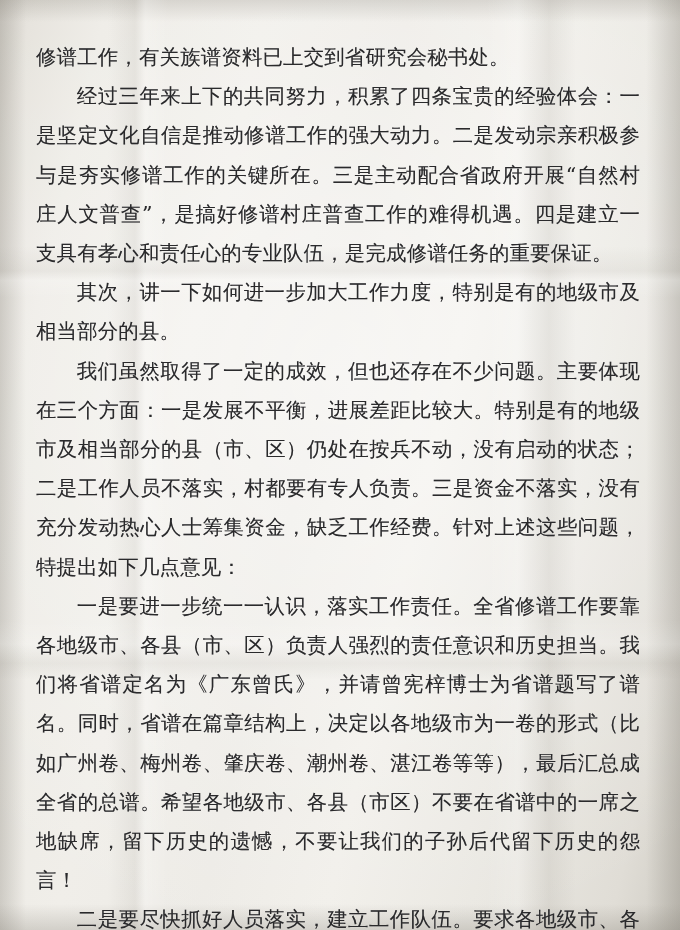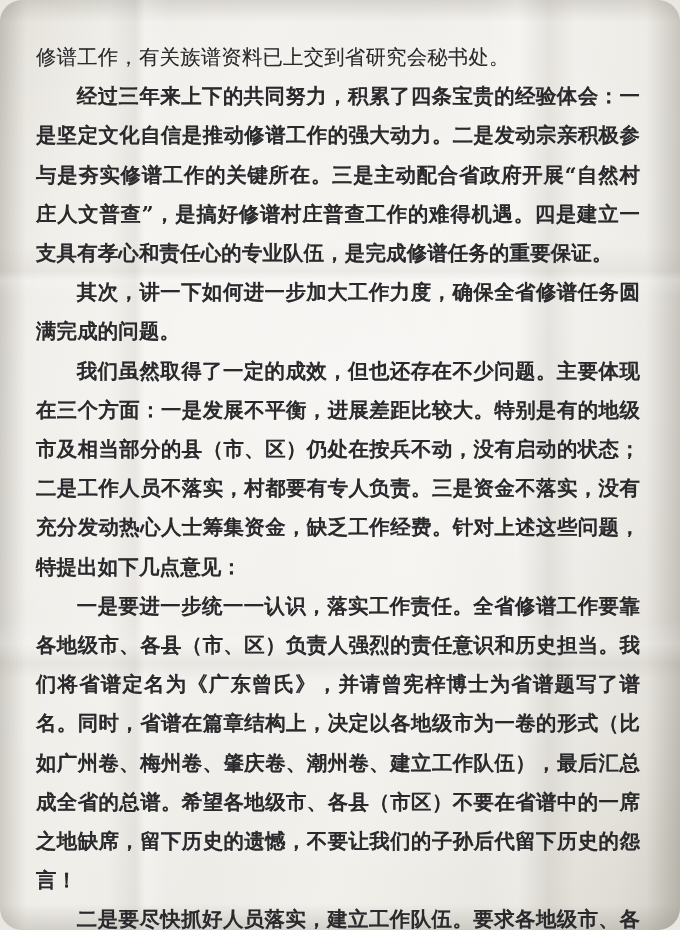--- a/index.html
+++ b/index.html
@@ -18,21 +18,20 @@
   #page {
     position: relative;
     width: 680px;
     height: 930px;
     background:
       
       radial-gradient(ellipse 120% 90% at 50% 40%, rgba(255,255,255,0.55) 0%, rgba(255,255,255,0.0) 70%),
       linear-gradient(103deg, #d9d6cf 0%, #e4e1da 4%, #eceae4 12%, #f0eee9 30%, #edebe6 46%, #f1efea 60%, #e9e7e1 78%, #e0ddd6 92%, #cfccc4 100%),
       #ebe9e3;
     overflow: hidden;
-    border-radius: 22px;
   }
   
   .crease {
     position: absolute;
     pointer-events: none;
   }
   .crease.v1 {
     left: 108px; top: 0; width: 60px; height: 930px;
     background: linear-gradient(90deg, rgba(160,155,145,0.00) 0%, rgba(150,145,135,0.13) 45%, rgba(255,255,255,0.22) 62%, rgba(160,155,145,0.00) 100%);
   }
@@ -78,39 +77,38 @@
     text-justify: inter-ideograph;
     letter-spacing: 0.2px;
     font-family: "DejaVu Serif", "Liberation Serif", serif;
     text-shadow: 0 0 0.6px rgba(40,40,45,0.35);
   }
   #text-body p {
     margin: 0;
   }
   p.indent {
     text-indent: 2em;
-    font-weight: bold;
   }
 </style>
 </head>
 <body>
 
 <div id="page">
 
   <div class="crease edge-top"></div>
   <div class="crease edge-left"></div>
   <div class="crease edge-right"></div>
   <div class="crease edge-bottom"></div>
   <div class="crease v1"></div>
   <div class="crease v2"></div>
   <div class="crease h1"></div>
   <div class="crease h2"></div>
 
   <div id="text-body">
     <p>修谱工作，有关族谱资料已上交到省研究会秘书处。</p>
     <p class="indent">经过三年来上下的共同努力，积累了四条宝贵的经验体会：一是坚定文化自信是推动修谱工作的强大动力。二是发动宗亲积极参与是夯实修谱工作的关键所在。三是主动配合省政府开展“自然村庄人文普查”，是搞好修谱村庄普查工作的难得机遇。四是建立一支具有孝心和责任心的专业队伍，是完成修谱任务的重要保证。</p>
-    <p class="indent">其次，讲一下如何进一步加大工作力度，确保全省修谱任务圆满完成的问题。</p>
+    <p class="indent">其次，讲一下如何进一步加大工作力度，特别是有的地级市及相当部分的县。</p>
     <p class="indent">我们虽然取得了一定的成效，但也还存在不少问题。主要体现在三个方面：一是发展不平衡，进展差距比较大。特别是有的地级市及相当部分的县（市、区）仍处在按兵不动，没有启动的状态；二是工作人员不落实，村都要有专人负责。三是资金不落实，没有充分发动热心人士筹集资金，缺乏工作经费。针对上述这些问题，特提出如下几点意见：</p>
-    <p class="indent">一是要进一步统一一认识，落实工作责任。全省修谱工作要靠各地级市、各县（市、区）负责人强烈的责任意识和历史担当。我们将省谱定名为《广东曾氏》，并请曾宪梓博士为省谱题写了谱名。同时，省谱在篇章结构上，决定以各地级市为一卷的形式（比如广州卷、梅州卷、肇庆卷、潮州卷、建立工作队伍），最后汇总成全省的总谱。希望各地级市、各县（市区）不要在省谱中的一席之地缺席，留下历史的遗憾，不要让我们的子孙后代留下历史的怨言！</p>
+    <p class="indent">一是要进一步统一一认识，落实工作责任。全省修谱工作要靠各地级市、各县（市、区）负责人强烈的责任意识和历史担当。我们将省谱定名为《广东曾氏》，并请曾宪梓博士为省谱题写了谱名。同时，省谱在篇章结构上，决定以各地级市为一卷的形式（比如广州卷、梅州卷、肇庆卷、潮州卷、湛江卷等等），最后汇总成全省的总谱。希望各地级市、各县（市区）不要在省谱中的一席之地缺席，留下历史的遗憾，不要让我们的子孙后代留下历史的怨言！</p>
     <p class="indent">二是要尽快抓好人员落实，建立工作队伍。要求各地级市、各县（市、区）、村都要有专人负责，确保每个自然村有1—2名联络员，各县要有 3-5 名以上的专职人员，各地级市要有 2-3 名专业人员，负责统筹协调抓落实。各县、市要像吴川、龙川、大</p>
   </div>
 
 </div>
 
 </body></html>

